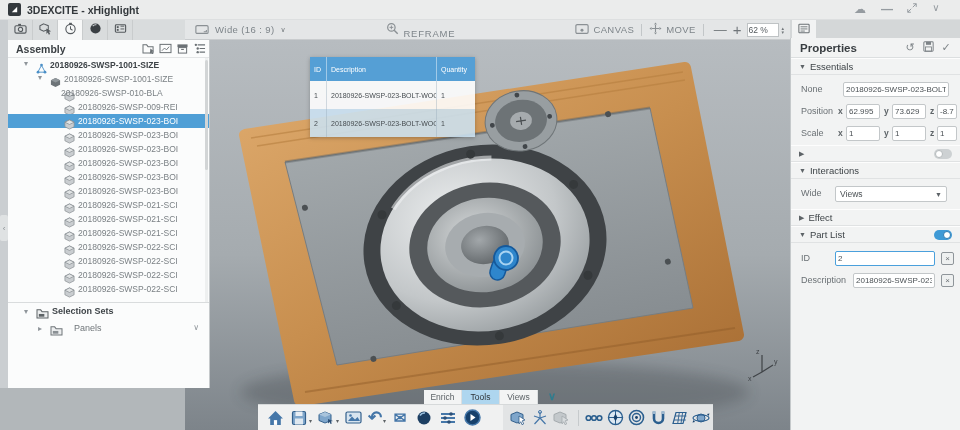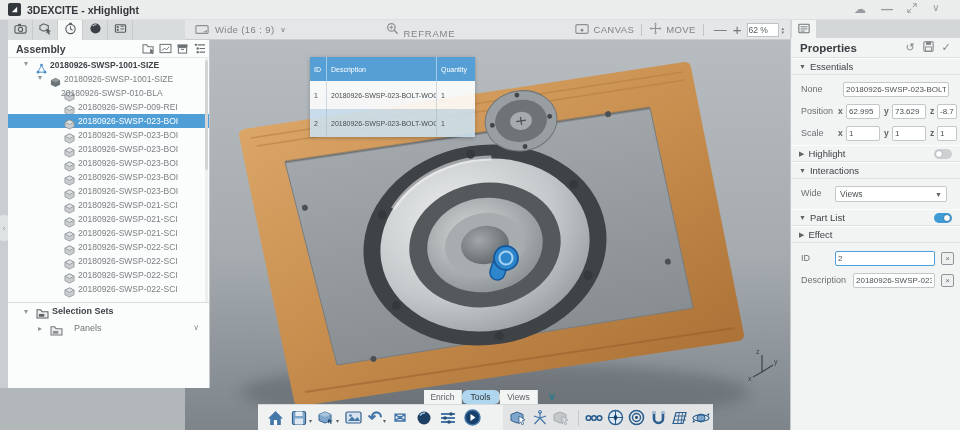--- a/index.html
+++ b/index.html
@@ -54,21 +54,21 @@
   .pt-head{background:rgba(77,157,214,.93);color:#fff;font-size:7px;}
   .pt-head .pt-cell{height:24px;border-right:1px solid rgba(255,255,255,.45);}
   .pt-cell{display:flex;align-items:center;padding-left:4px;height:28px;border-right:1px solid rgba(150,170,185,.4);white-space:nowrap;overflow:hidden;}
   .pt-c0{width:17px;}.pt-c1{width:110px;}.pt-c2{width:38px;border-right:none!important;}
   .pt-r0{background:rgba(255,255,255,.88);}
   .pt-r1{background:rgba(203,225,241,.88);}
 
   
   .btabs{position:absolute;left:424px;top:390px;height:14px;display:flex;}
   .btab{width:38px;height:14px;display:flex;align-items:center;justify-content:center;font-size:8.5px;color:#5d6367;background:#f3f4f4;border-right:1px solid #dcdfe0;}
-  .btab.active{background:#aed6ef;color:#2e3337;border-radius:6px;}
+  .btab.active{background:#aed6ef;color:#2e3337;}
   .bchev{position:absolute;left:541px;top:389px;width:22px;height:14px;color:#2f7c8e;font-size:11px;font-weight:bold;display:flex;align-items:center;justify-content:center;}
   .btoolbar{position:absolute;left:258px;top:404px;width:455px;height:26px;display:flex;border-top:1px solid #d6d9da;}
   .bt-left{width:245px;background:#f0f1f1;display:flex;align-items:center;padding-left:6px;}
   .bt-right{width:210px;background:#e2e4e5;display:flex;align-items:center;padding-left:6px;}
   .bicon{width:22px;height:20px;display:flex;align-items:center;justify-content:center;margin-right:2px;}
   .bicon.small{width:18px;}
   .ddarrow{font-size:6px;color:#5d6367;margin:6px 3px 0 -3px;}
   .bsep{width:1px;height:16px;background:#c6cacc;margin:0 5px;}
   .uic{font-size:14px;color:#4476a8;font-weight:bold;line-height:1;}
 
@@ -673,50 +673,49 @@
       <span class="axlbl" style="left:47px;">x</span>
       <input class="pinput" style="left: 55px; width: 34px;" value="1">
       <span class="axlbl" style="left:93px;">y</span>
       <input class="pinput" style="left: 101px; width: 34px;" value="1">
       <span class="axlbl" style="left:139px;">z</span>
       <input class="pinput" style="left: 146px; width: 20px;" value="1">
     </div>
 
     <div class="sect" style="position:relative;">
       <span class="arr">▶</span>
-      <span class="slabel">Highlight</span>
       <span class="toggle" style="top:3px;">
           <span class="knob"></span>
         </span>
     </div>
 
     <div class="sect">
       <span class="arr">▼</span>
       <span class="slabel">Interactions</span>
     </div>
     <div class="prow" style="margin:4px 0;">
       <span class="plabel">Wide</span>
       <span class="ddown">
         <span>Views</span>
         <span class="dd-arr">▼</span>
       </span>
     </div>
 
+    <div class="sect">
+      <span class="arr">▶</span>
+      <span class="slabel">Effect</span>
+    </div>
+
     <div class="sect" style="position:relative;">
       <span class="arr">▼</span>
       <span class="slabel">Part List</span>
       <span class="toggle on" style="top:3px;">
           <span class="knob"></span>
         </span>
     </div>
-
-    <div class="sect">
-      <span class="arr">▶</span>
-      <span class="slabel">Effect</span>
-    </div>
     <div class="prow" style="margin-top:5px;">
       <span class="plabel">ID</span>
       <input class="pinput" style="left: 44px; width: 100px; border-color: rgb(74, 160, 220); border-width: 1.5px;" value="2">
       <span class="clearbtn" style="right:6px;">×</span>
     </div>
     <div class="prow">
       <span class="plabel">Description</span>
       <input class="pinput" style="left: 62px; width: 82px;" value="20180926-SWSP-023-BOLT-">
       <span class="clearbtn" style="right:6px;">×</span>
     </div>

